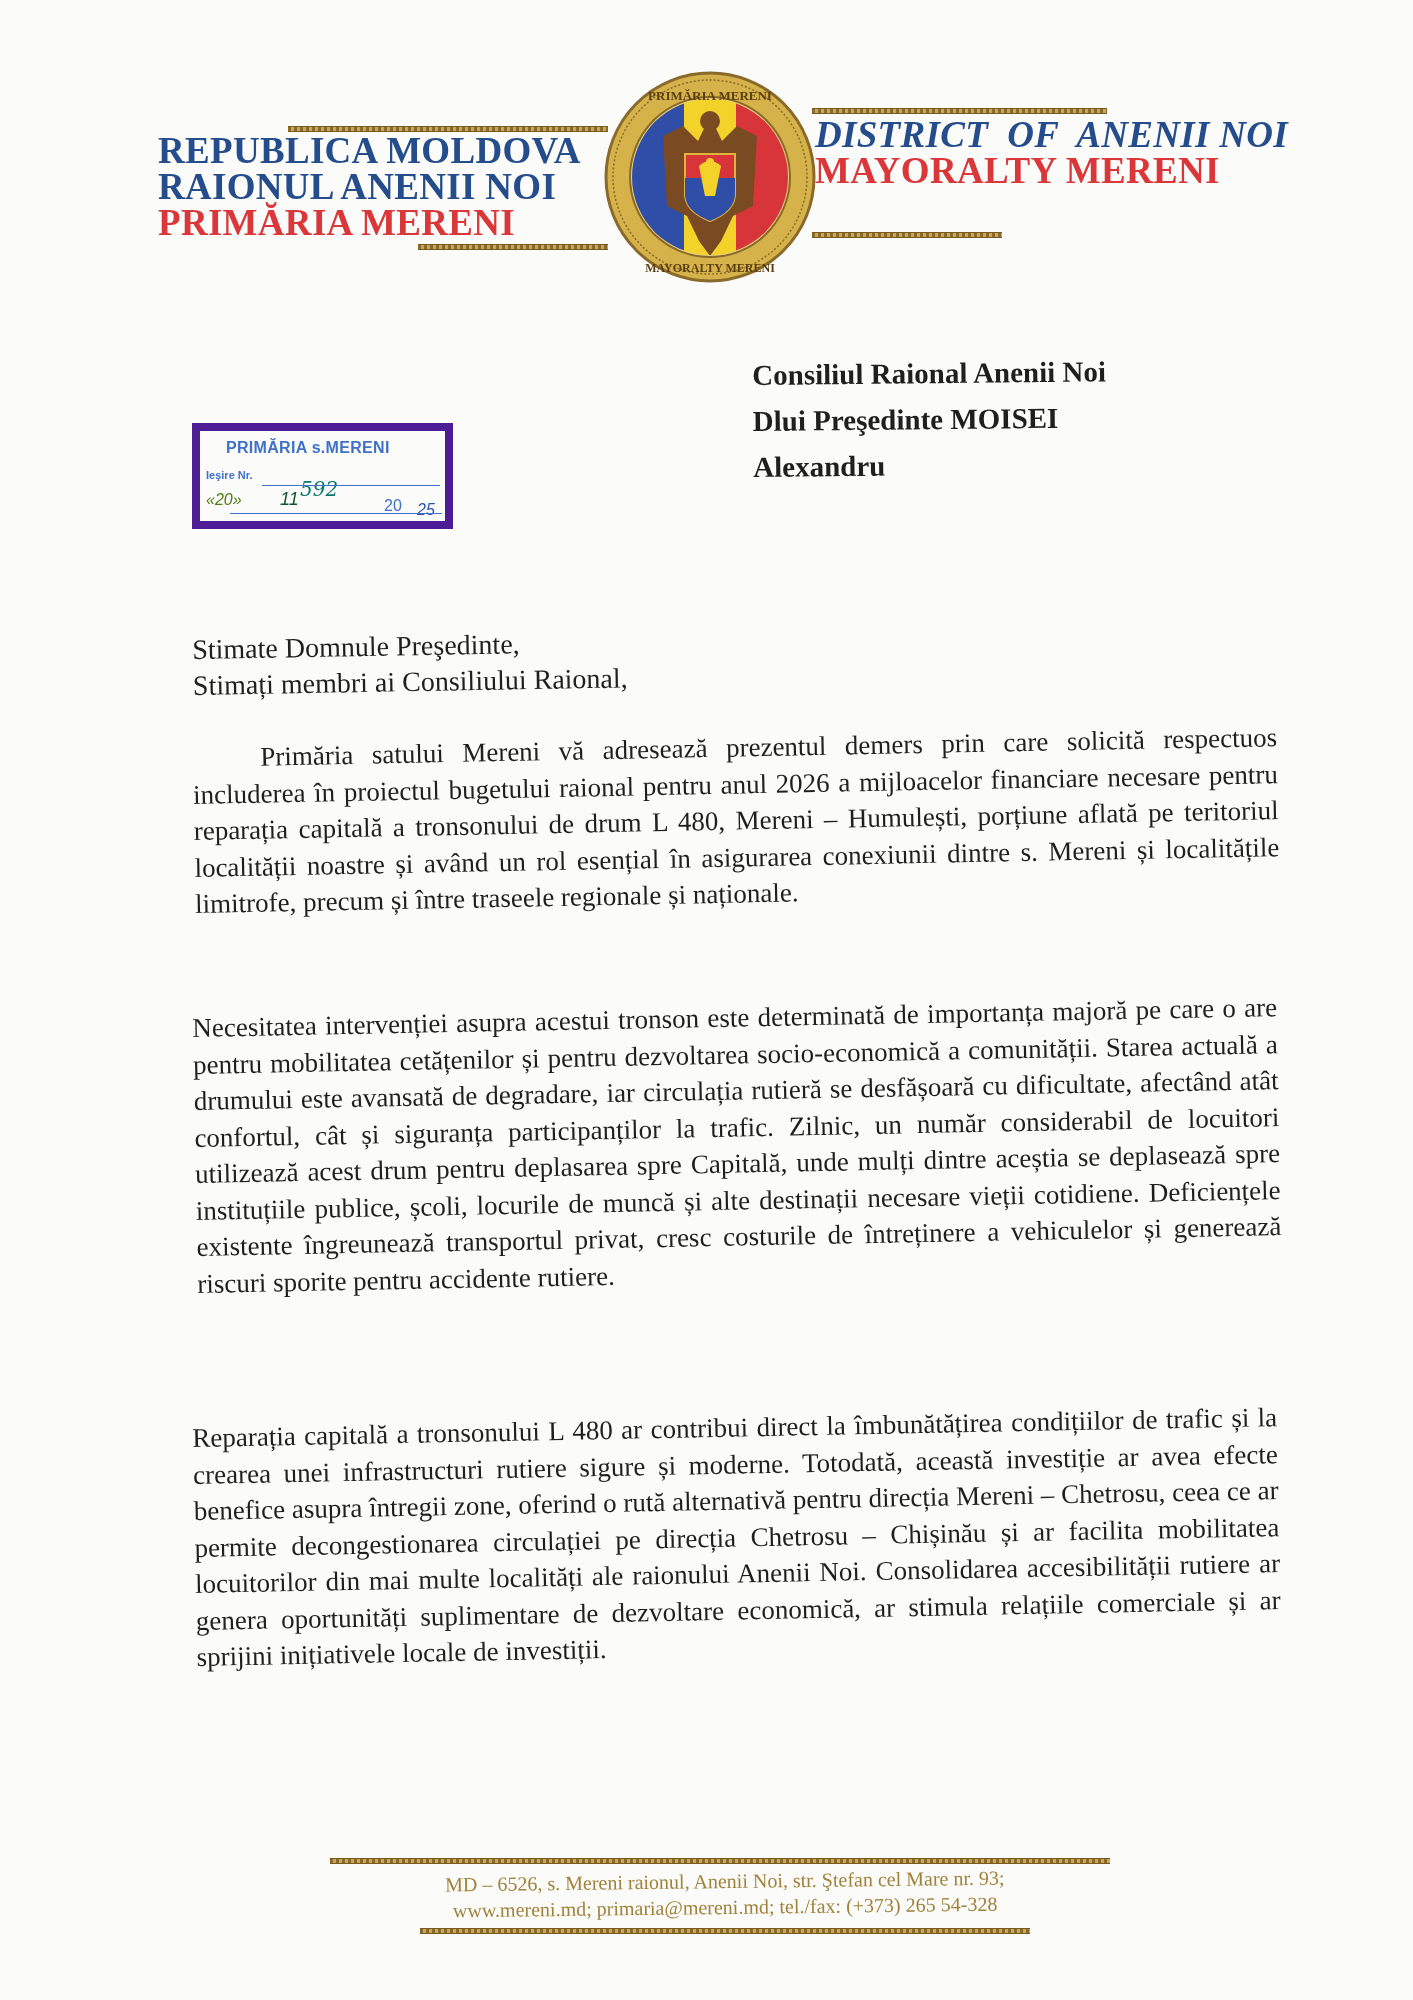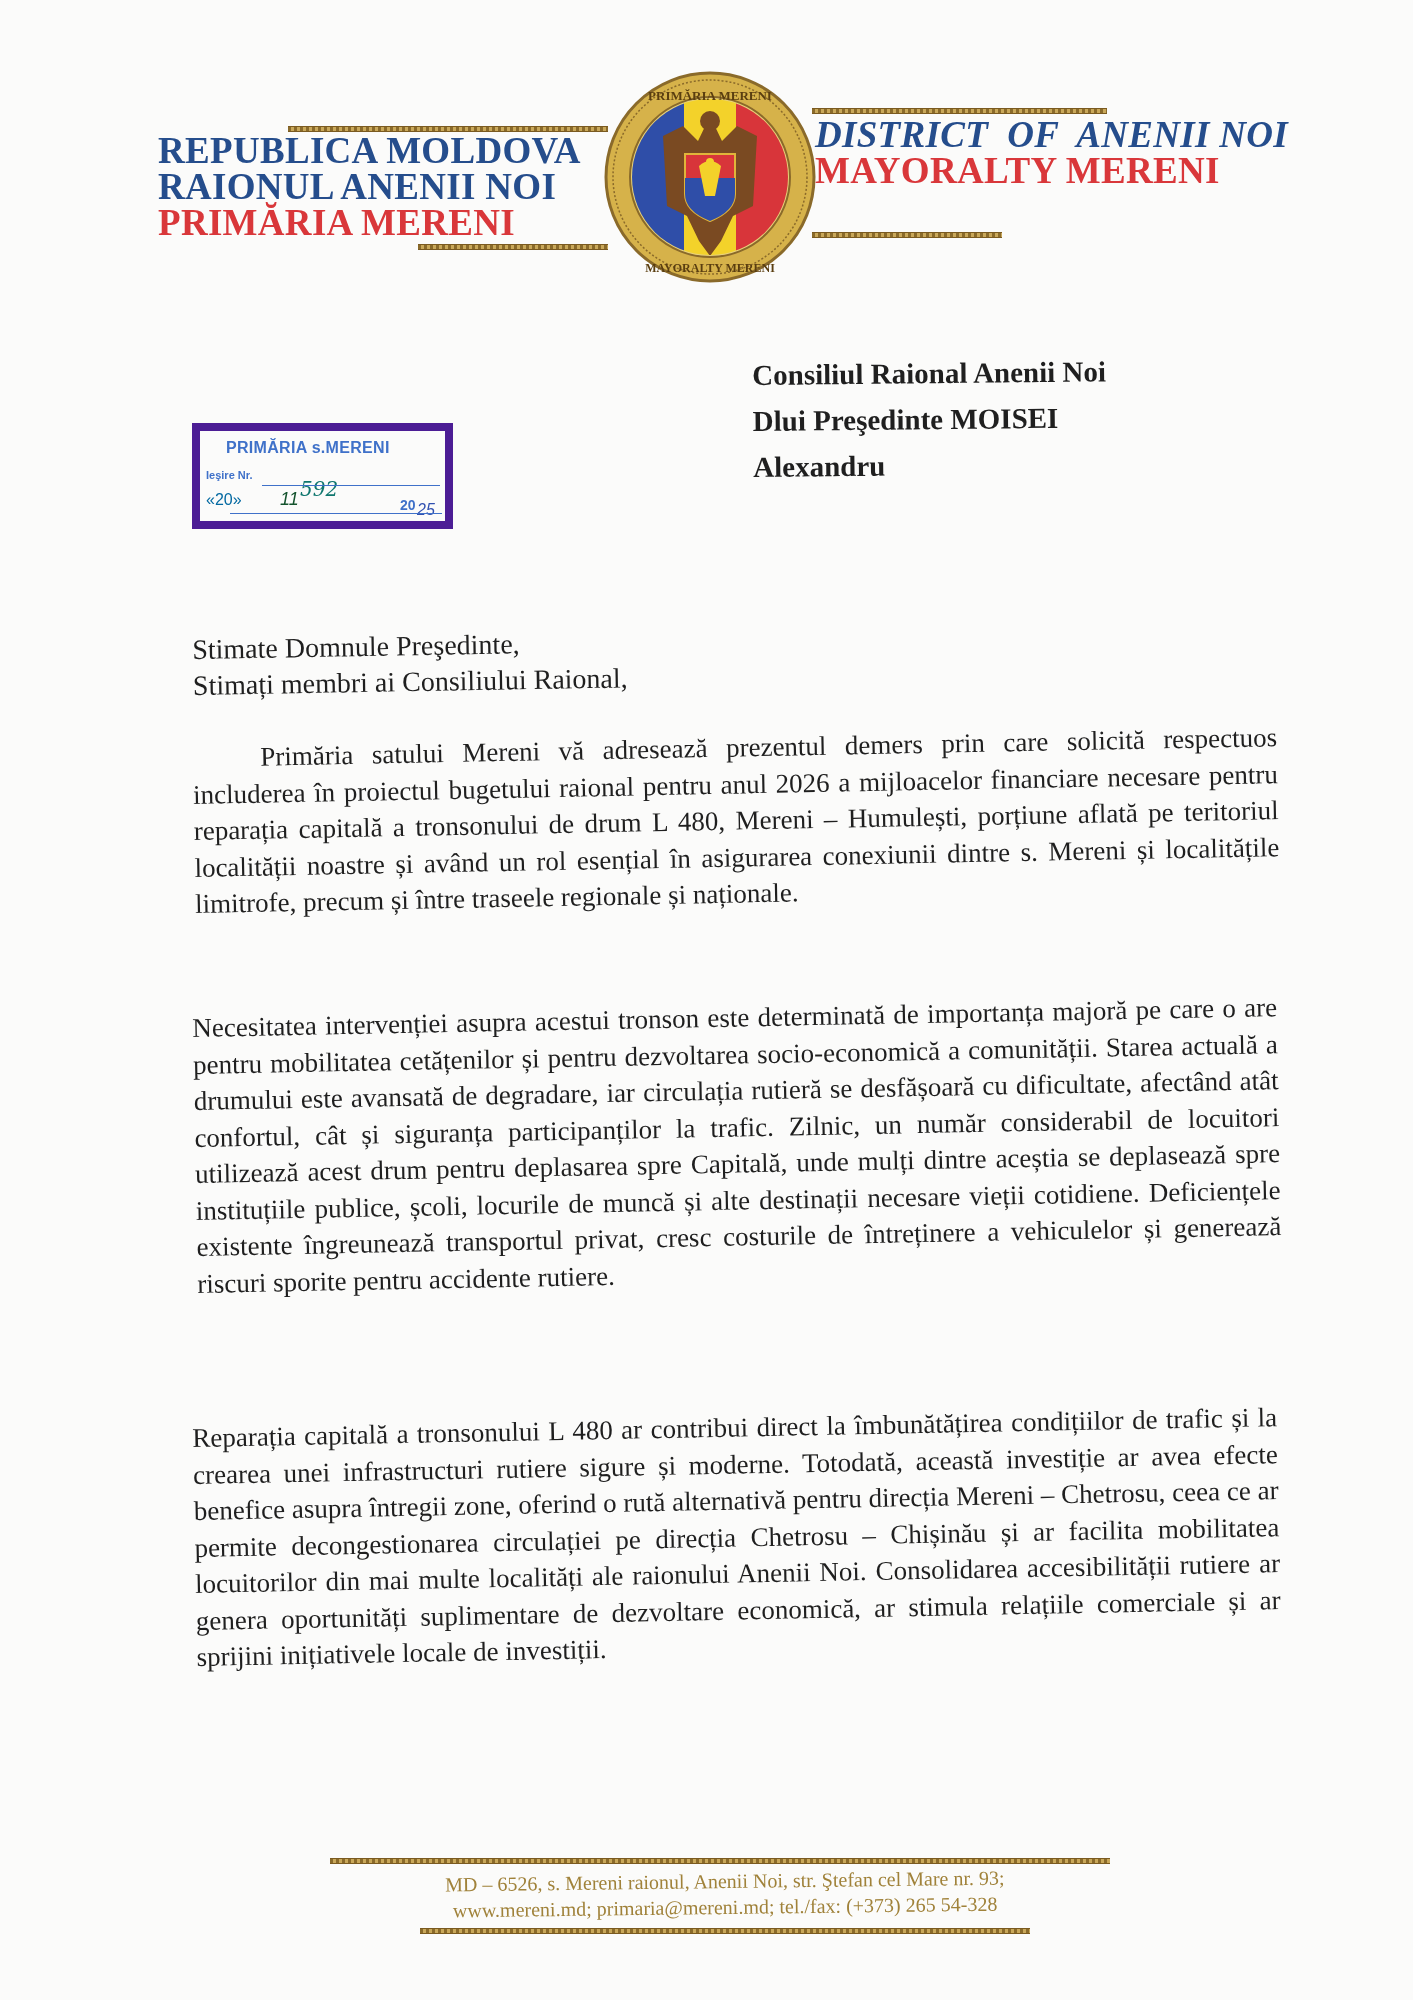--- a/index.html
+++ b/index.html
@@ -24,23 +24,23 @@
   }
   .recipient { position: absolute; left: 752px; top: 352px; font-weight: bold; font-size: 29px; line-height: 46px; transform: rotate(-0.6deg); transform-origin: left top; }
   .stamp {
     position: absolute; left: 192px; top: 423px; width: 245px; height: 90px;
     border: 8px solid #4c1d95; color: #3f71c9; font-family: "Liberation Sans", "DejaVu Sans", sans-serif;
   }
   .stamp .t { position: absolute; left: 26px; top: 8px; font-weight: bold; font-size: 16px; letter-spacing: 0.3px; }
   .stamp .n { position: absolute; left: 6px; top: 38px; font-size: 11px; font-weight: bold; }
   .stamp .nv { position: absolute; left: 100px; top: 46px; font-family: "DejaVu Serif", serif; font-style: italic; font-size: 20px; color: #0f766e; }
   .stamp .nl { position: absolute; left: 62px; top: 54px; width: 178px; border-bottom: 1px solid #3f71c9; }
-  .stamp .d1 { position: absolute; left: 6px; top: 60px; font-size: 16px; color: #0369a1; }
+  .stamp .d1 { position: absolute; left: 6px; top: 60px; font-style: italic; font-size: 16px; color: #4d7c0f; }
   .stamp .d2 { position: absolute; left: 80px; top: 58px; font-style: italic; font-size: 18px; color: #14532d; }
-  .stamp .yr { position: absolute; left: 200px; top: 66px; font-size: 14px; font-weight: bold; }
+  .stamp .yr { position: absolute; left: 184px; top: 66px; font-size: 16px; font-weight: normal; }
   .stamp .yv { position: absolute; left: 217px; top: 70px; font-style: italic; font-size: 16px; color: #3050b0; }
   .stamp .dl { position: absolute; left: 30px; top: 82px; width: 212px; border-bottom: 1px solid #3f71c9; }
   .body-text {
     position: absolute; left: 192px; width: 1085px; font-size: 27px; line-height: 36.5px; text-align: justify;
     transform: rotate(-1.1deg); transform-origin: left top;
   }
   .greet { top: 632px; font-size: 28px; line-height: 36px; text-align: left; transform: rotate(-1deg); }
   .p1 { top: 740px; text-indent: 68px; }
   .p2 { top: 1010px; }
   .p3 { top: 1420px; }

